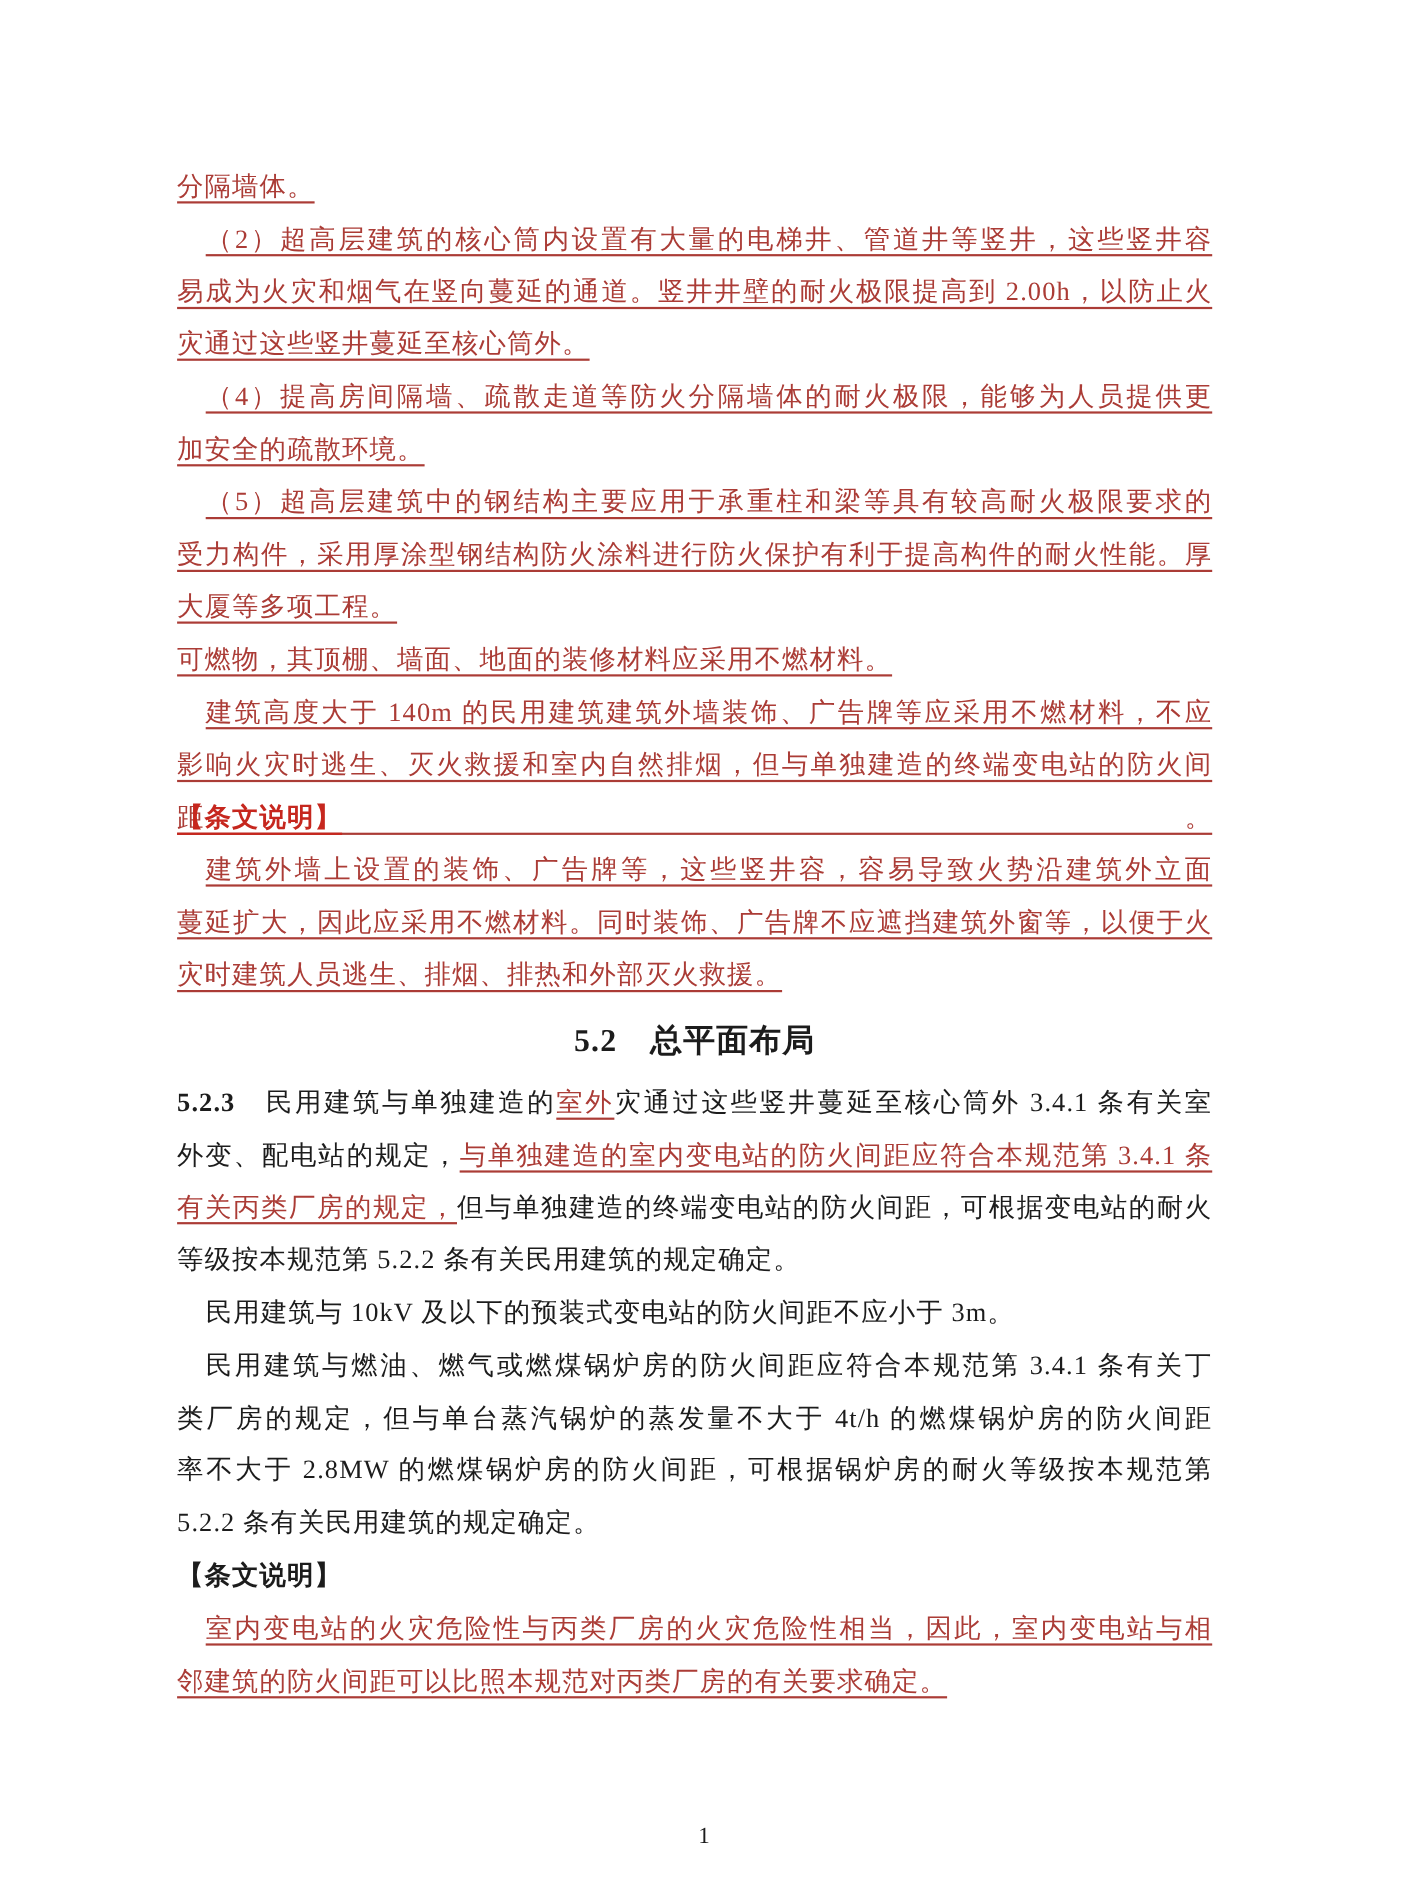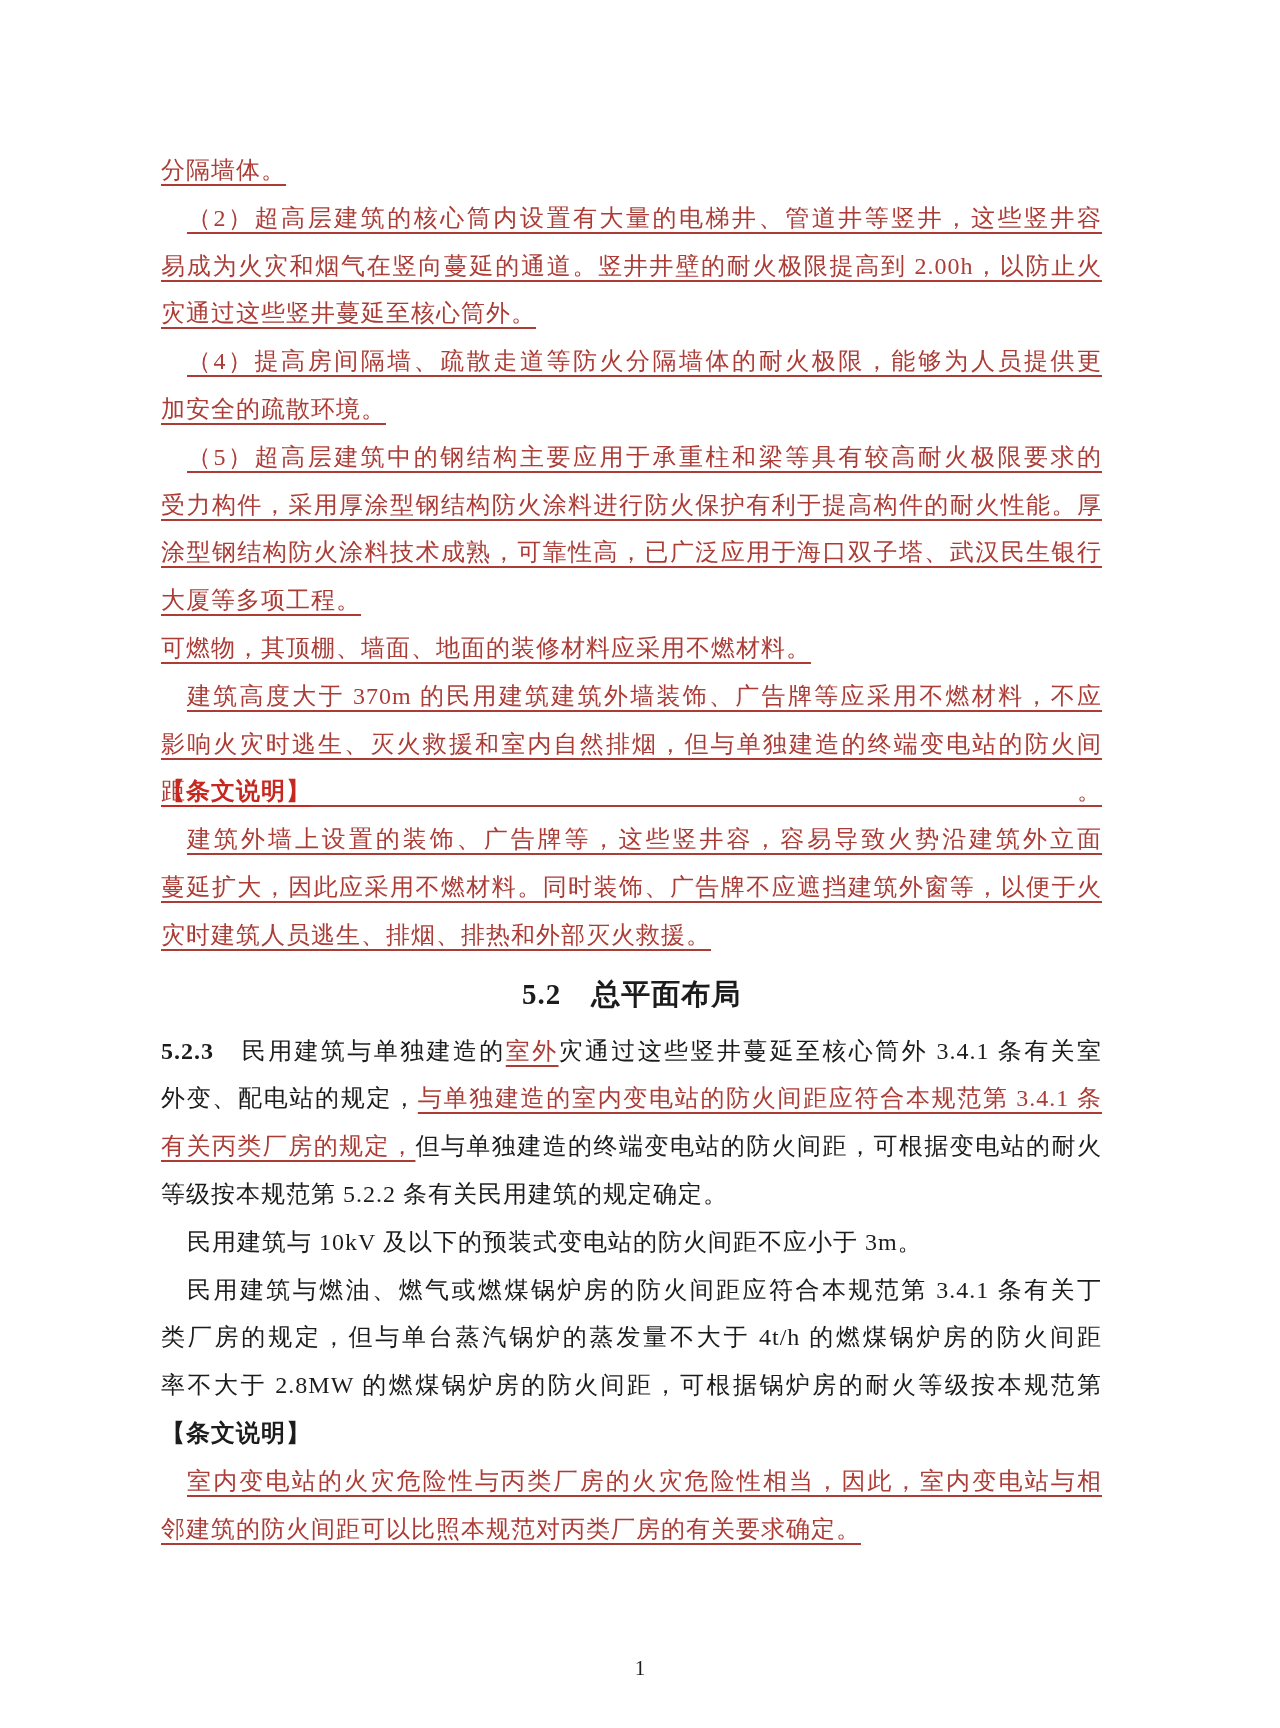--- a/index.html
+++ b/index.html
@@ -50,36 +50,36 @@
 
 <div class="doc">
     <div class="line"><span class="seg ru">分隔墙体。</span></div>
     <div class="line fill indent"><span class="seg ru">（2）超高层建筑的核心筒内设置有大量的电梯井、管道井等竖井，这些竖井容</span></div>
     <div class="line fill"><span class="seg ru">易成为火灾和烟气在竖向蔓延的通道。竖井井壁的耐火极限提高到 2.00h，以防止火</span></div>
     <div class="line"><span class="seg ru">灾通过这些竖井蔓延至核心筒外。</span></div>
     <div class="line fill indent"><span class="seg ru">（4）提高房间隔墙、疏散走道等防火分隔墙体的耐火极限，能够为人员提供更</span></div>
     <div class="line"><span class="seg ru">加安全的疏散环境。</span></div>
     <div class="line fill indent"><span class="seg ru">（5）超高层建筑中的钢结构主要应用于承重柱和梁等具有较高耐火极限要求的</span></div>
     <div class="line fill"><span class="seg ru">受力构件，采用厚涂型钢结构防火涂料进行防火保护有利于提高构件的耐火性能。厚</span></div>
-    <div class="line fill"><span class="seg ru">涂型钢结构防火涂料技术成熟，可靠性高，已广泛应用于海口双子塔、武汉民生银行</span></div>
     <div class="line"><span class="seg ru">大厦等多项工程。</span></div>
     <div class="line"><span class="seg ru">可燃物，其顶棚、墙面、地面的装修材料应采用不燃材料。</span></div>
-    <div class="line fill indent"><span class="seg ru">建筑高度大于 370m 的民用建筑建筑外墙装饰、广告牌等应采用不燃材料，不应</span></div>
+    <div class="line fill indent"><span class="seg ru">建筑高度大于 140m 的民用建筑建筑外墙装饰、广告牌等应采用不燃材料，不应</span></div>
     <div class="line fill"><span class="seg ru">影响火灾时逃生、灭火救援和室内自然排烟，但与单独建造的终端变电站的防火间距。</span></div>
     <div class="line"><span class="seg rbu">【条文说明】</span></div>
     <div class="line fill indent"><span class="seg ru">建筑外墙上设置的装饰、广告牌等，这些竖井容，容易导致火势沿建筑外立面</span></div>
     <div class="line fill"><span class="seg ru">蔓延扩大，因此应采用不燃材料。同时装饰、广告牌不应遮挡建筑外窗等，以便于火</span></div>
     <div class="line"><span class="seg ru">灾时建筑人员逃生、排烟、排热和外部灭火救援。</span></div>
     <div class="line heading"><span class="seg kb">5.2　总平面布局</span></div>
     <div class="line fill"><span class="seg kb">5.2.3</span><span class="seg k">　民用建筑与单独建造的</span><span class="seg ru">室外</span><span class="seg k">灾通过这些竖井蔓延至核心筒外 3.4.1 条有关室</span></div>
     <div class="line fill"><span class="seg k">外变、配电站的规定，</span><span class="seg ru">与单独建造的室内变电站的防火间距应符合本规范第 3.4.1 条</span></div>
     <div class="line fill"><span class="seg ru">有关丙类厂房的规定，</span><span class="seg k">但与单独建造的终端变电站的防火间距，可根据变电站的耐火</span></div>
     <div class="line"><span class="seg k">等级按本规范第 5.2.2 条有关民用建筑的规定确定。</span></div>
     <div class="line indent"><span class="seg k">民用建筑与 10kV 及以下的预装式变电站的防火间距不应小于 3m。</span></div>
     <div class="line fill indent"><span class="seg k">民用建筑与燃油、燃气或燃煤锅炉房的防火间距应符合本规范第 3.4.1 条有关丁</span></div>
     <div class="line fill"><span class="seg k">类厂房的规定，但与单台蒸汽锅炉的蒸发量不大于 4t/h 的燃煤锅炉房的防火间距</span></div>
     <div class="line fill"><span class="seg k">率不大于 2.8MW 的燃煤锅炉房的防火间距，可根据锅炉房的耐火等级按本规范第</span></div>
+    <div class="line"><span class="seg k">5.2.2 条有关民用建筑的规定确定。</span></div>
     <div class="line"><span class="seg kb">【条文说明】</span></div>
     <div class="line fill indent"><span class="seg ru">室内变电站的火灾危险性与丙类厂房的火灾危险性相当，因此，室内变电站与相</span></div>
     <div class="line"><span class="seg ru">邻建筑的防火间距可以比照本规范对丙类厂房的有关要求确定。</span></div>
   </div>
 
 <div class="page-number">1</div>
 
 </body></html>

